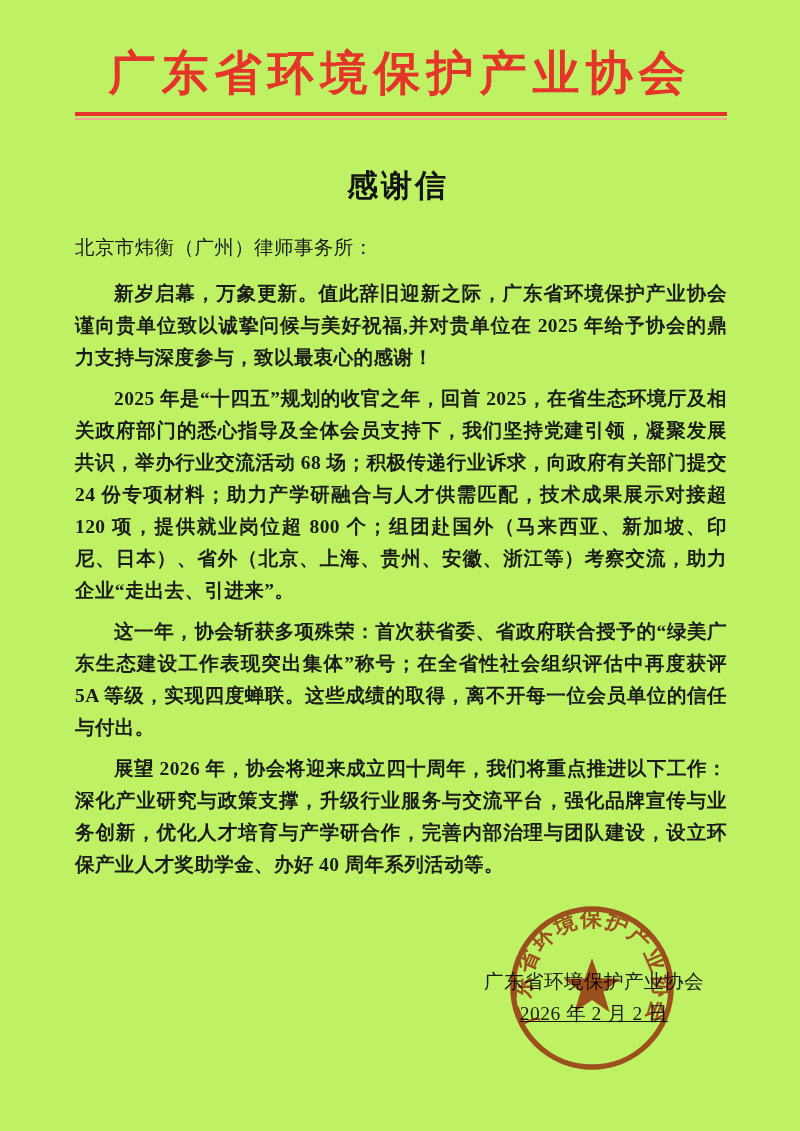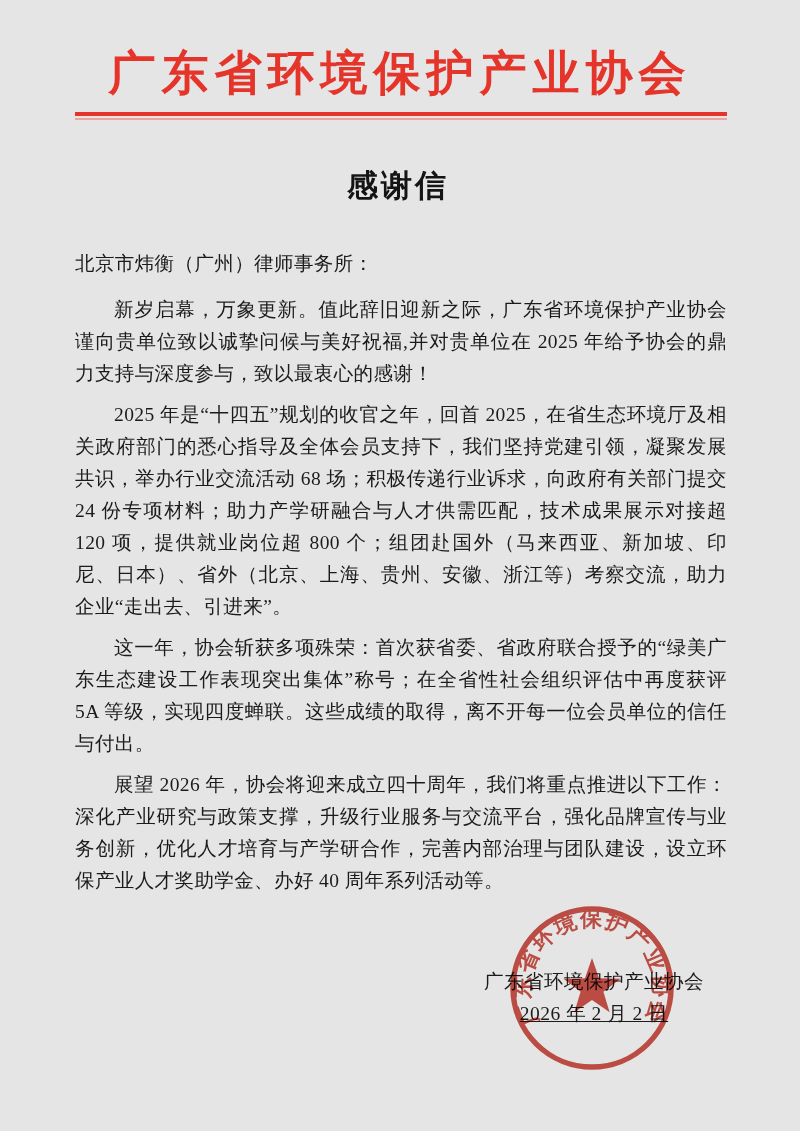--- a/index.html
+++ b/index.html
@@ -5,21 +5,21 @@
   html, body {
     margin: 0;
     padding: 0;
     background: #ffffff;
   }
   .page {
     position: relative;
     width: 800px;
     height: 1131px;
     margin: 0 auto;
-    background: #e5e5e5;
+    background: #bef264;
     overflow: hidden;
     font-family: "Liberation Serif", "DejaVu Serif", serif;
     color: #1b1b1b;
   }
   .letterhead {
     padding-top: 44px;
     text-align: center;
   }
   .org-title {
     margin: 0;
@@ -44,32 +44,33 @@
   }
   .letter-title {
     margin: 45px 4px 0 0;
     text-align: center;
     font-size: 31px;
     font-weight: 700;
     letter-spacing: 3px;
     color: #141414;
   }
   .letter-body {
-    margin: 41px 73px 0 75px;
+    margin: 25px 73px 0 75px;
     font-size: 19.5px;
     line-height: 32px;
     letter-spacing: 0.4px;
     text-align: justify;
   }
   .salutation {
     margin: 0 0 14px 0;
   }
   .para {
     margin: 0 0 9px 0;
     text-indent: 2em;
+    font-weight: bold;
   }
   .signature-block {
     position: absolute;
     top: 966px;
     right: 96px;
     text-align: center;
     font-size: 19.5px;
     line-height: 32px;
     letter-spacing: 0.5px;
     color: #1b1b1b;

